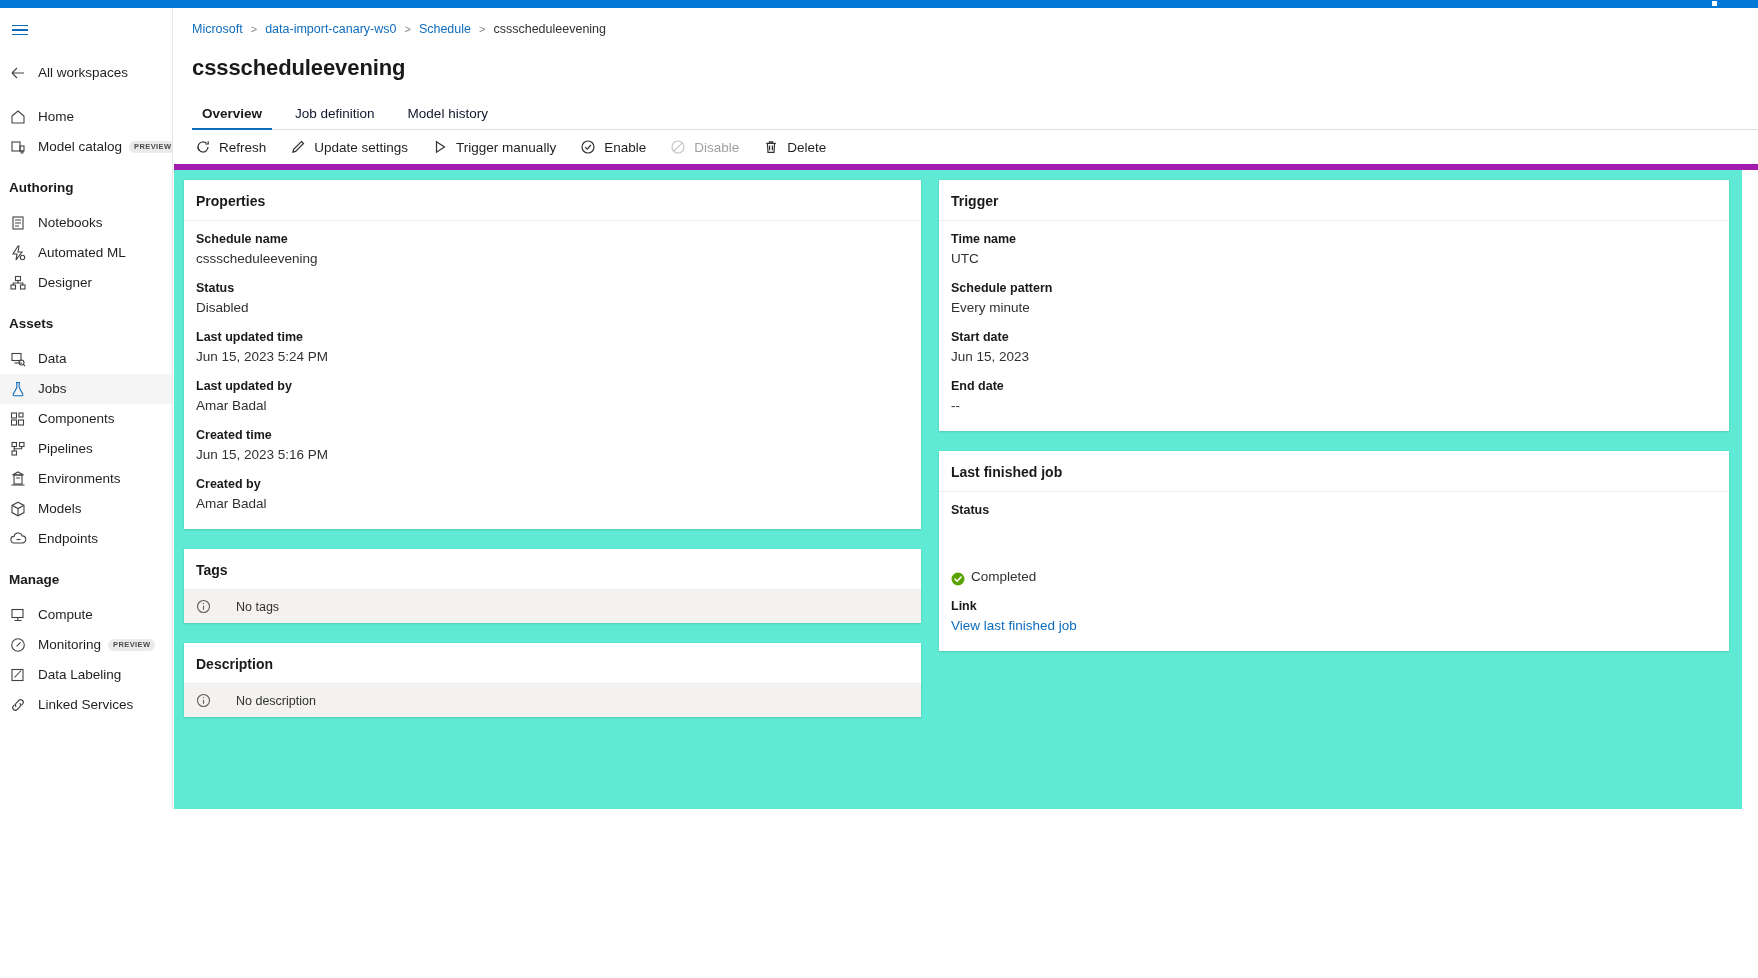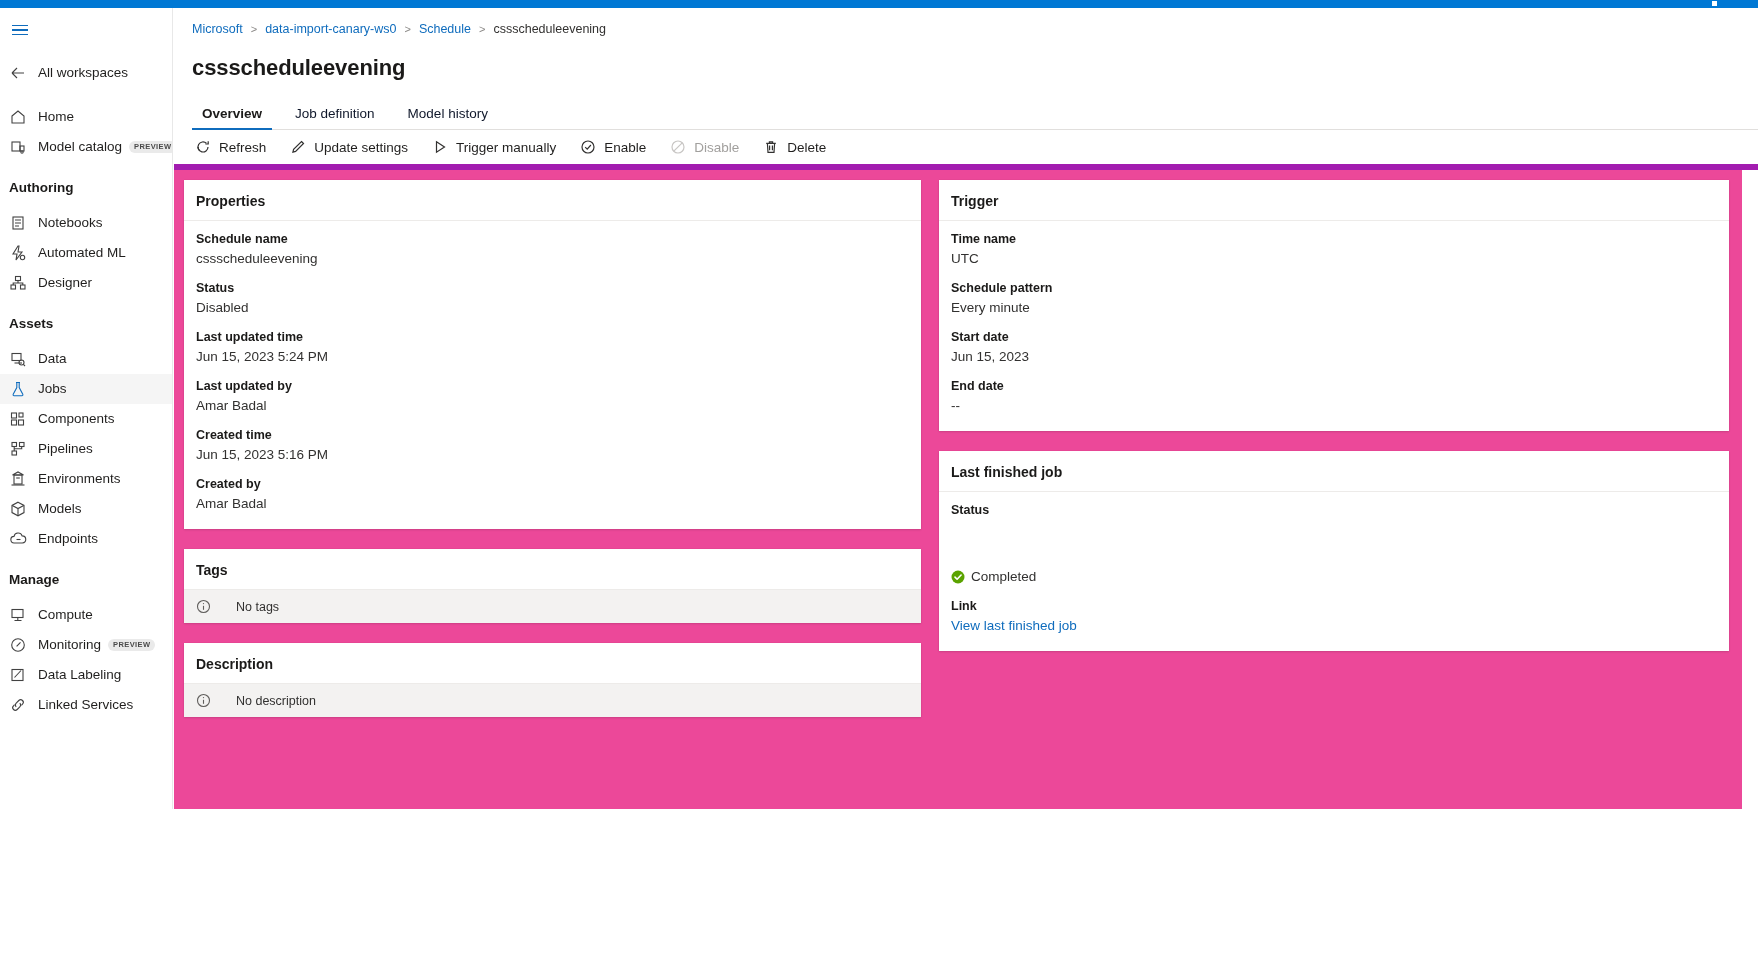--- a/index.html
+++ b/index.html
@@ -148,21 +148,21 @@
     width: 16px; height: 16px; margin-right: 8px;
     display: flex; align-items: center; justify-content: center;
     flex: 0 0 16px;
   }
   .cmd-icon svg { stroke: #323130; fill: none; stroke-width: 1.2; }
   .cmd.disabled .cmd-icon svg { stroke: #c8c6c4; }
 
   
   .canvas {
     position: relative;
-    background: #ec4899;
+    background: #5eead4;
     width: 1568px; height: 690px;
     padding: 10px;
   }
   .cols { display: flex; gap: 18px; align-items: flex-start; }
   .col-left { width: 737px; flex: 0 0 737px; }
   .col-right { width: 790px; flex: 0 0 790px; }
 
   .card {
     background: #ffffff;
     box-shadow: 0 1px 2px rgba(0,0,0,0.12), 0 0 1px rgba(0,0,0,0.10);
@@ -180,21 +180,21 @@
   .field-label {
     font-size: 12.5px; font-weight: bold;
     color: #1b1a19; line-height: 18px;
   }
   .field-value {
     font-size: 13.5px; color: #323130;
     line-height: 19px; margin-top: 1px;
   }
   .field-value.link { color: #0f6cbd; cursor: pointer; }
 
-  .status-line { display: flex; align-items: center; margin-top: 48px; }
+  .status-line { display: flex; align-items: flex-end; margin-top: 48px; }
   .status-dot {
     width: 14px; height: 14px; margin-right: 6px;
     flex: 0 0 14px;
   }
 
   .empty-row {
     display: flex; align-items: center;
     background: #f3f2f1;
     padding: 9px 12px;
     font-size: 12.5px; color: #323130; gap: 16px;

